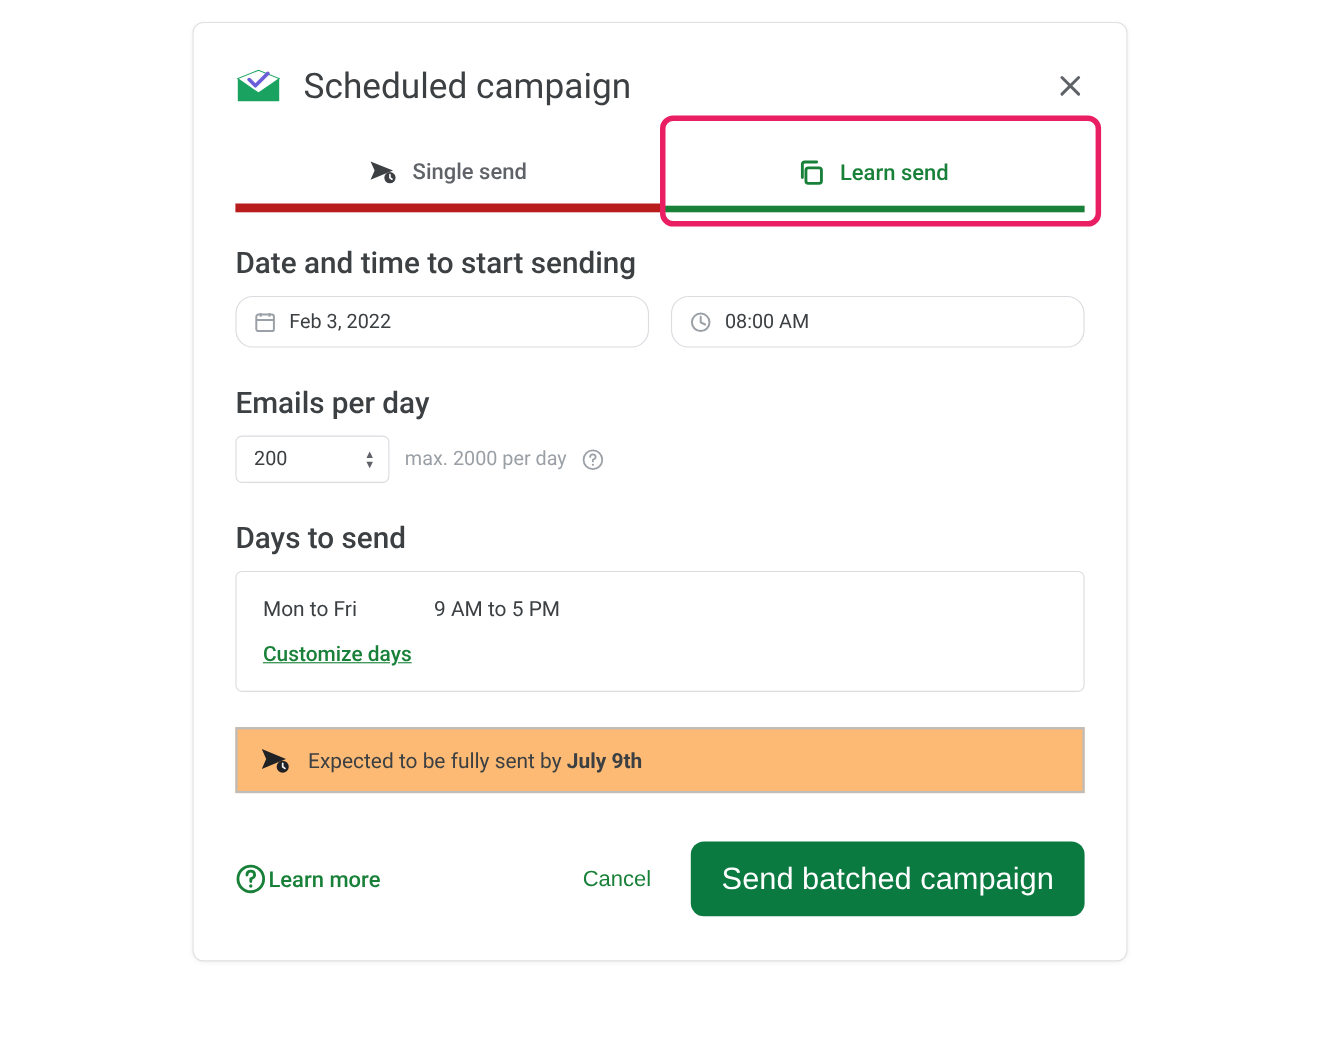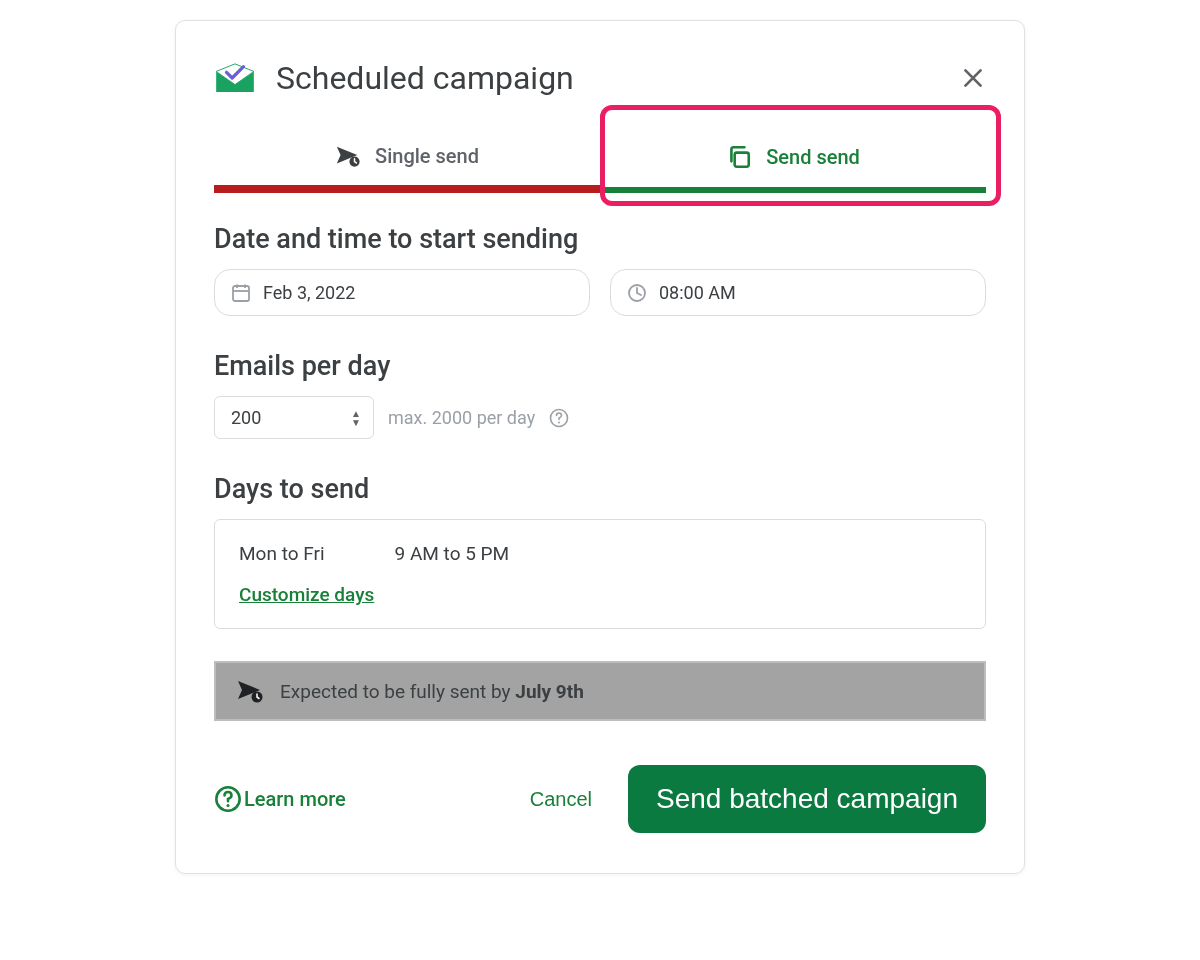--- a/index.html
+++ b/index.html
@@ -120,21 +120,21 @@
       gap: 14px;
       margin-bottom: 34px;
     }
     .number-input {
       display: flex;
       align-items: center;
       justify-content: space-between;
       border: 1px solid #dadce0;
       border-radius: 6px;
       padding: 10px 12px 10px 16px;
-      width: 160px;
+      width: 140px;
       font-size: 18px;
       color: #3c4043;
     }
     .stepper-arrows {
       display: flex;
       flex-direction: column;
       color: #5f6368;
       font-size: 10px;
       line-height: 9px;
     }
@@ -162,21 +162,21 @@
     }
     .customize-link {
       color: #188038;
       font-size: 19px;
       font-weight: 500;
       text-decoration: underline;
       cursor: pointer;
     }
     .expected-box {
       border: 2px solid #bdbdbd;
-      background: #a3a3a3;
+      background: #fdba74;
       padding: 16px 20px;
       display: flex;
       align-items: center;
       gap: 16px;
       margin-bottom: 44px;
       font-size: 19px;
       color: #3c4043;
     }
     .expected-strong {
       font-weight: 700;
@@ -255,21 +255,21 @@
         <circle cx="21" cy="18" r="5.5" fill="#3c4043"></circle>
         <path d="M21 15 L21 18 L23 19.5" stroke="#fff" stroke-width="1.6" fill="none" stroke-linecap="round"></path>
       </svg>
       <span>Single send</span>
     </div>
     <div class="tab active">
       <svg class="tab-icon" viewBox="0 0 24 24">
         <rect x="8" y="8" width="13" height="13" rx="2" fill="none" stroke="#188038" stroke-width="2.4"></rect>
         <path d="M5 16 L5 5 Q5 3 7 3 L17 3" fill="none" stroke="#188038" stroke-width="2.4" stroke-linecap="round"></path>
       </svg>
-      <span>Send send</span>
+      <span>Learn send</span>
     </div>
     <div class="highlight-box"></div>
   </div>
 
   <div class="section-label">Date and time to start sending</div>
   <div class="row-datetime">
     <div class="input-box">
       <svg class="field-icon" viewBox="0 0 20 20">
         <rect x="2" y="3" width="16" height="15" rx="2" fill="none" stroke="currentColor" stroke-width="1.8"></rect>
         <line x1="2" y1="8" x2="18" y2="8" stroke="currentColor" stroke-width="1.8"></line>

